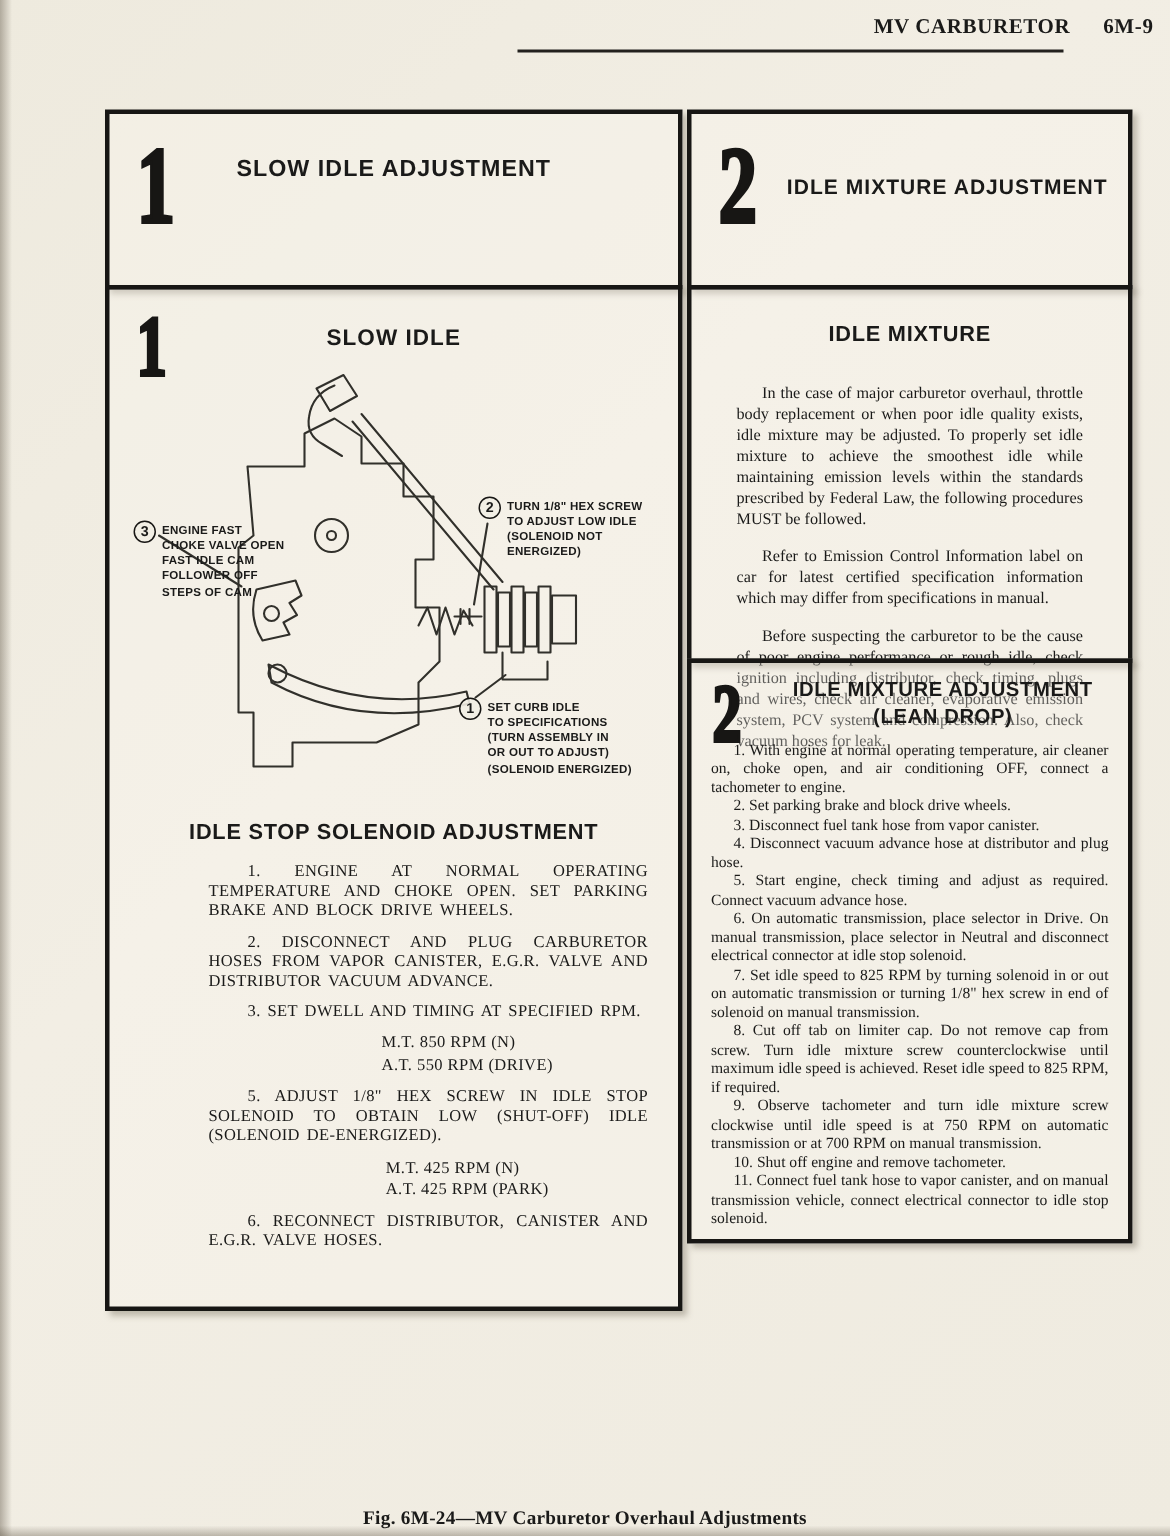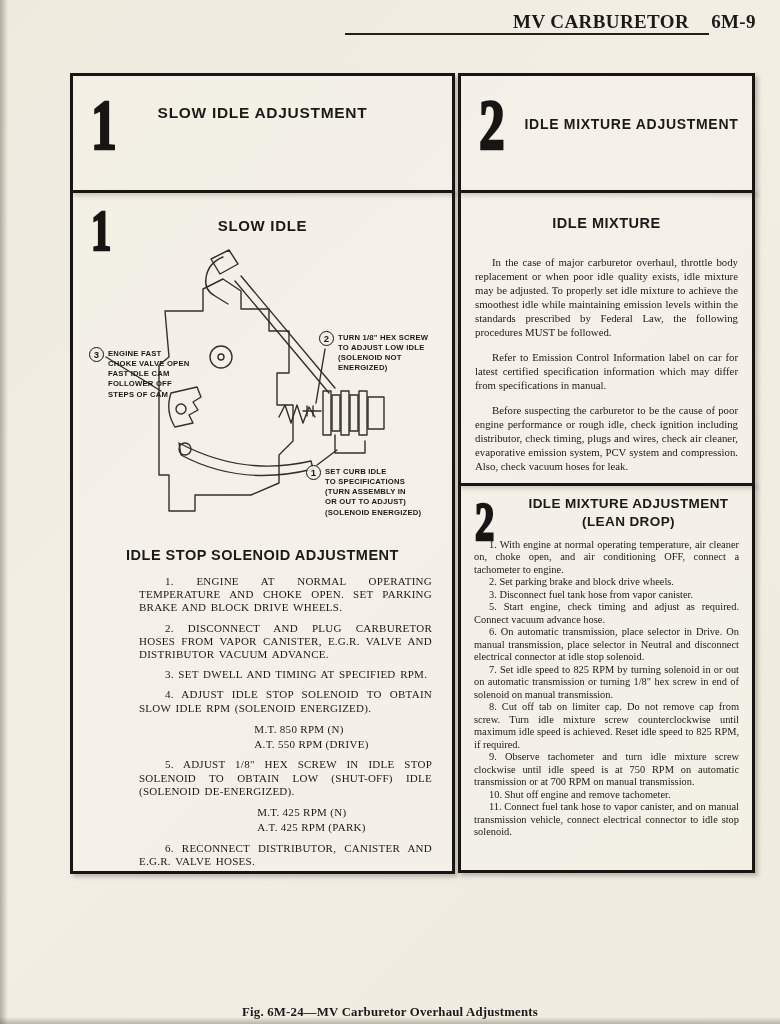--- a/index.html
+++ b/index.html
@@ -12,40 +12,40 @@
   body::before { 
     content:""; position:absolute; left:0; top:0; bottom:0; width:8px;
     background:linear-gradient(90deg, rgba(85,75,60,.40), rgba(85,75,60,0)); z-index:5;
   }
   body::after { 
     content:""; position:absolute; left:0; right:0; bottom:0; height:7px;
     background:linear-gradient(0deg, rgba(85,75,60,.35), rgba(85,75,60,0)); z-index:5;
   }
 
   .page-header {
-    position:absolute; top:11px; right:24px;
-    font-weight:bold; font-size:19px; letter-spacing:.4px;
+    position:absolute; top:11px; right:11px;
+    font-weight:bold; font-size:14px; letter-spacing:.4px;
   }
   .page-header .gap { display:inline-block; width:22px; }
   .header-rule { position:absolute; left:345px; top:33px; width:364px; height:2px; background:#23211e; }
 
   .col { position:absolute; }
   .col-left  { left:70px;  top:73px; width:385px; }
   .col-right { left:458px; top:73px; width:297px; }
 
   .box {
     border:3px solid #171614; position:relative;
     background:rgba(252,249,242,.30);
     box-shadow:3px 3px 4px rgba(95,85,68,.35);
   }
   .box + .box { margin-top:-3px; }
   .box-title1 { height:120px; }
   .box-main-left { height:684px; }
   .box-title2 { height:120px; }
-  .box-mid-right { height:296px; }
+  .box-mid-right { height:252px; }
   .box-bottom-right { height:390px; }
 
   .bignum {
     position:absolute; line-height:1; font-weight:bold; color:#171614;
     font-family:"Liberation Serif", serif;
     transform:scale(.92,1.3); transform-origin:top left;
     -webkit-text-stroke:2px #171614;
   }
   .bignum-lg { font-size:56px; left:18px; top:12px; }
   .bignum-md { font-size:44px; left:18px; top:10px; }
@@ -86,21 +86,21 @@
   .steps-left p.step {
     margin:0 0 7px; text-indent:26px; text-align:justify;
     letter-spacing:.25px; word-spacing:1.6px;
   }
   .spec-block { margin:2px 0 7px; text-align:center; padding-left:52px; }
   .spec-inner { display:inline-block; text-align:left; }
   .spec-line  { display:block; line-height:1.35; letter-spacing:.3px; }
 
   .mid-heading { margin-top:22px; }
   .paras { padding:24px 14px 0; font-size:10.8px; line-height:1.3; }
-  .paras p { margin:0 0 11px; text-indent:17px; text-align:justify; }
+  .paras p { margin:0 16px 11px; text-indent:17px; text-align:justify; }
 
   .ld-head { position:relative; padding-top:9px; height:50px; }
   .ld-title {
     font-family:"Liberation Sans", sans-serif; font-weight:bold; font-size:13.5px;
     letter-spacing:.4px; text-align:center; padding-left:44px; line-height:1.3;
   }
   .steps-right { padding:3px 13px 0; font-size:10.4px; line-height:1.2; }
   .steps-right p { margin:0; text-indent:15px; text-align:justify; }
 
   .fig-caption {
@@ -195,21 +195,20 @@
 (SOLENOID ENERGIZED)</div>
       </div>
     </div>
 
     <div class="section-title">IDLE STOP SOLENOID ADJUSTMENT</div>
 
     <div class="steps-left">
       <p class="step">1. ENGINE AT NORMAL OPERATING TEMPERATURE AND CHOKE OPEN. SET PARKING BRAKE AND BLOCK DRIVE WHEELS.</p>
       <p class="step">2. DISCONNECT AND PLUG CARBURETOR HOSES FROM VAPOR CANISTER, E.G.R. VALVE AND DISTRIBUTOR VACUUM ADVANCE.</p>
       <p class="step">3. SET DWELL AND TIMING AT SPECIFIED RPM.</p>
-      <p class="step">4. ADJUST IDLE STOP SOLENOID TO OBTAIN SLOW IDLE RPM (SOLENOID ENERGIZED).</p>
       <div class="spec-block">
         <span class="spec-inner">
           <span class="spec-line">M.T. 850 RPM (N)</span>
           <span class="spec-line">A.T. 550 RPM (DRIVE)</span>
         </span>
       </div>
       <p class="step">5. ADJUST 1/8" HEX SCREW IN IDLE STOP SOLENOID TO OBTAIN LOW (SHUT-OFF) IDLE (SOLENOID DE-ENERGIZED).</p>
       <div class="spec-block">
         <span class="spec-inner">
           <span class="spec-line">M.T. 425 RPM (N)</span>
@@ -242,20 +241,21 @@
       <span class="bignum bignum-sm">2</span>
       <div class="ld-title">
         <div>IDLE MIXTURE ADJUSTMENT</div>
         <div>(LEAN DROP)</div>
       </div>
     </div>
     <div class="steps-right">
       <p>1. With engine at normal operating temperature, air cleaner on, choke open, and air conditioning OFF, connect a tachometer to engine.</p>
       <p>2. Set parking brake and block drive wheels.</p>
       <p>3. Disconnect fuel tank hose from vapor canister.</p>
+      <p>4. Disconnect vacuum advance hose at distributor and plug hose.</p>
       <p>5. Start engine, check timing and adjust as required. Connect vacuum advance hose.</p>
       <p>6. On automatic transmission, place selector in Drive. On manual transmission, place selector in Neutral and disconnect electrical connector at idle stop solenoid.</p>
       <p>7. Set idle speed to 825 RPM by turning solenoid in or out on automatic transmission or turning 1/8" hex screw in end of solenoid on manual transmission.</p>
       <p>8. Cut off tab on limiter cap. Do not remove cap from screw. Turn idle mixture screw counterclockwise until maximum idle speed is achieved. Reset idle speed to 825 RPM, if required.</p>
       <p>9. Observe tachometer and turn idle mixture screw clockwise until idle speed is at 750 RPM on automatic transmission or at 700 RPM on manual transmission.</p>
       <p>10. Shut off engine and remove tachometer.</p>
       <p>11. Connect fuel tank hose to vapor canister, and on manual transmission vehicle, connect electrical connector to idle stop solenoid.</p>
     </div>
   </div>
 </div>

